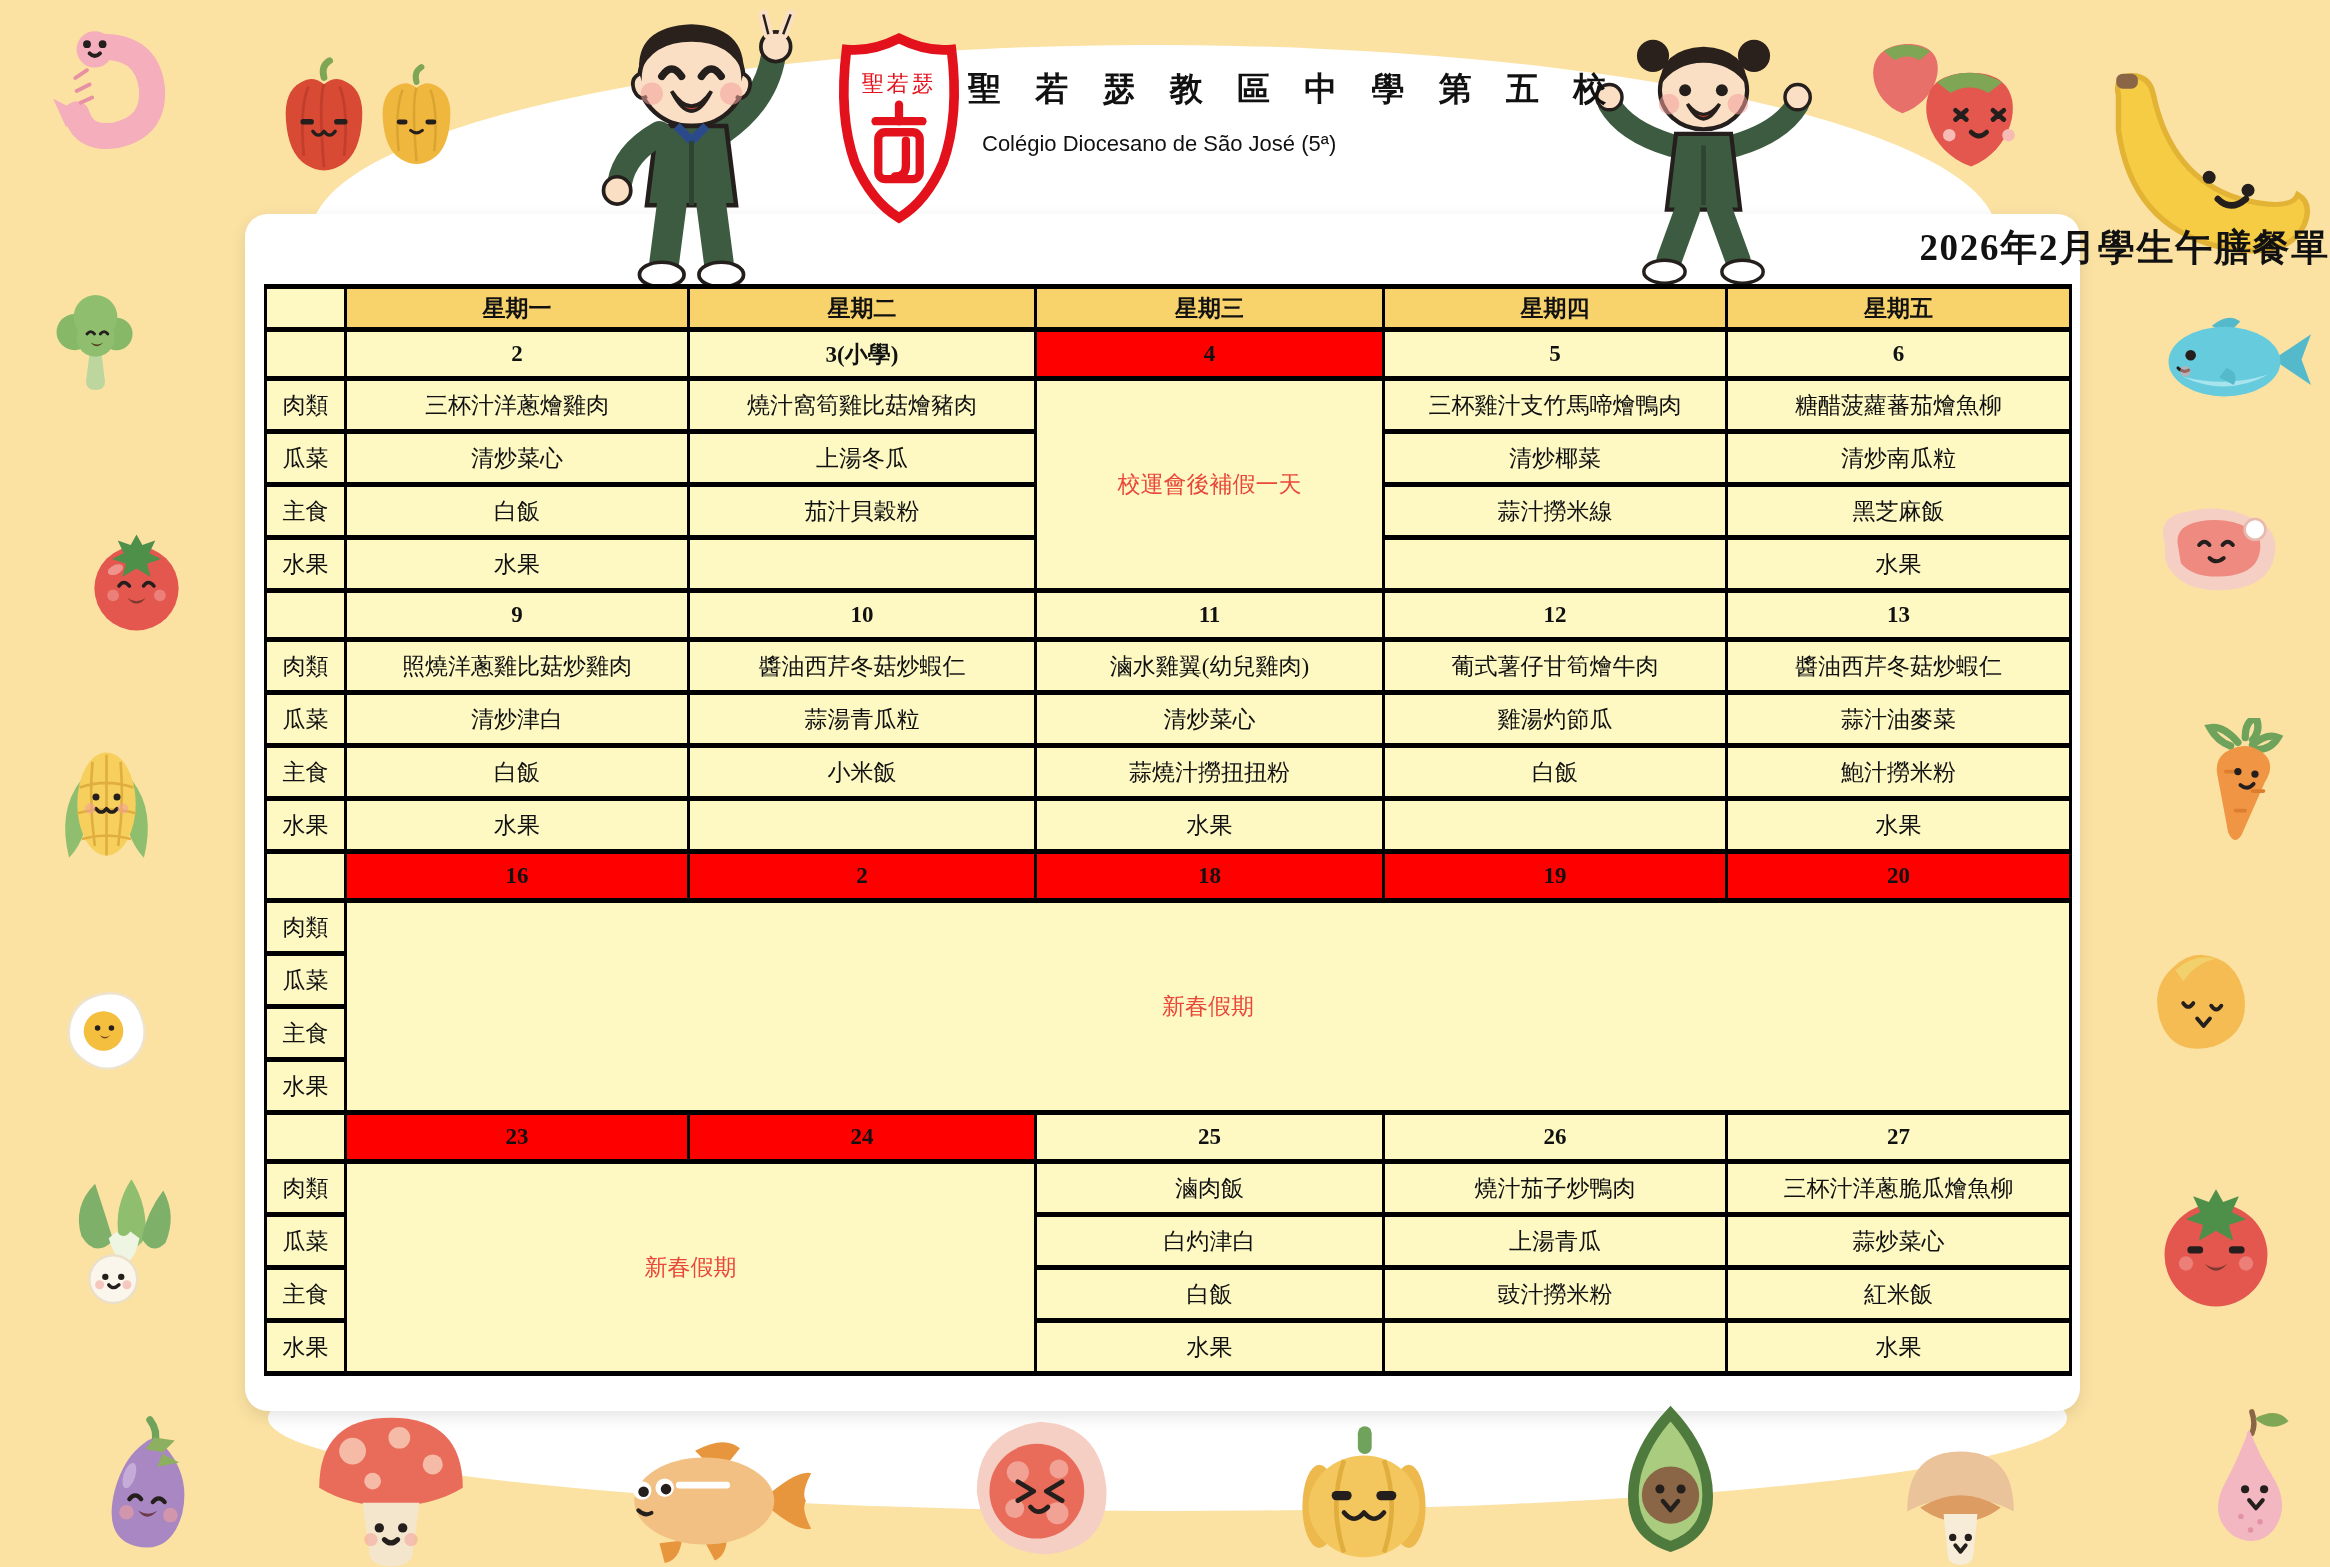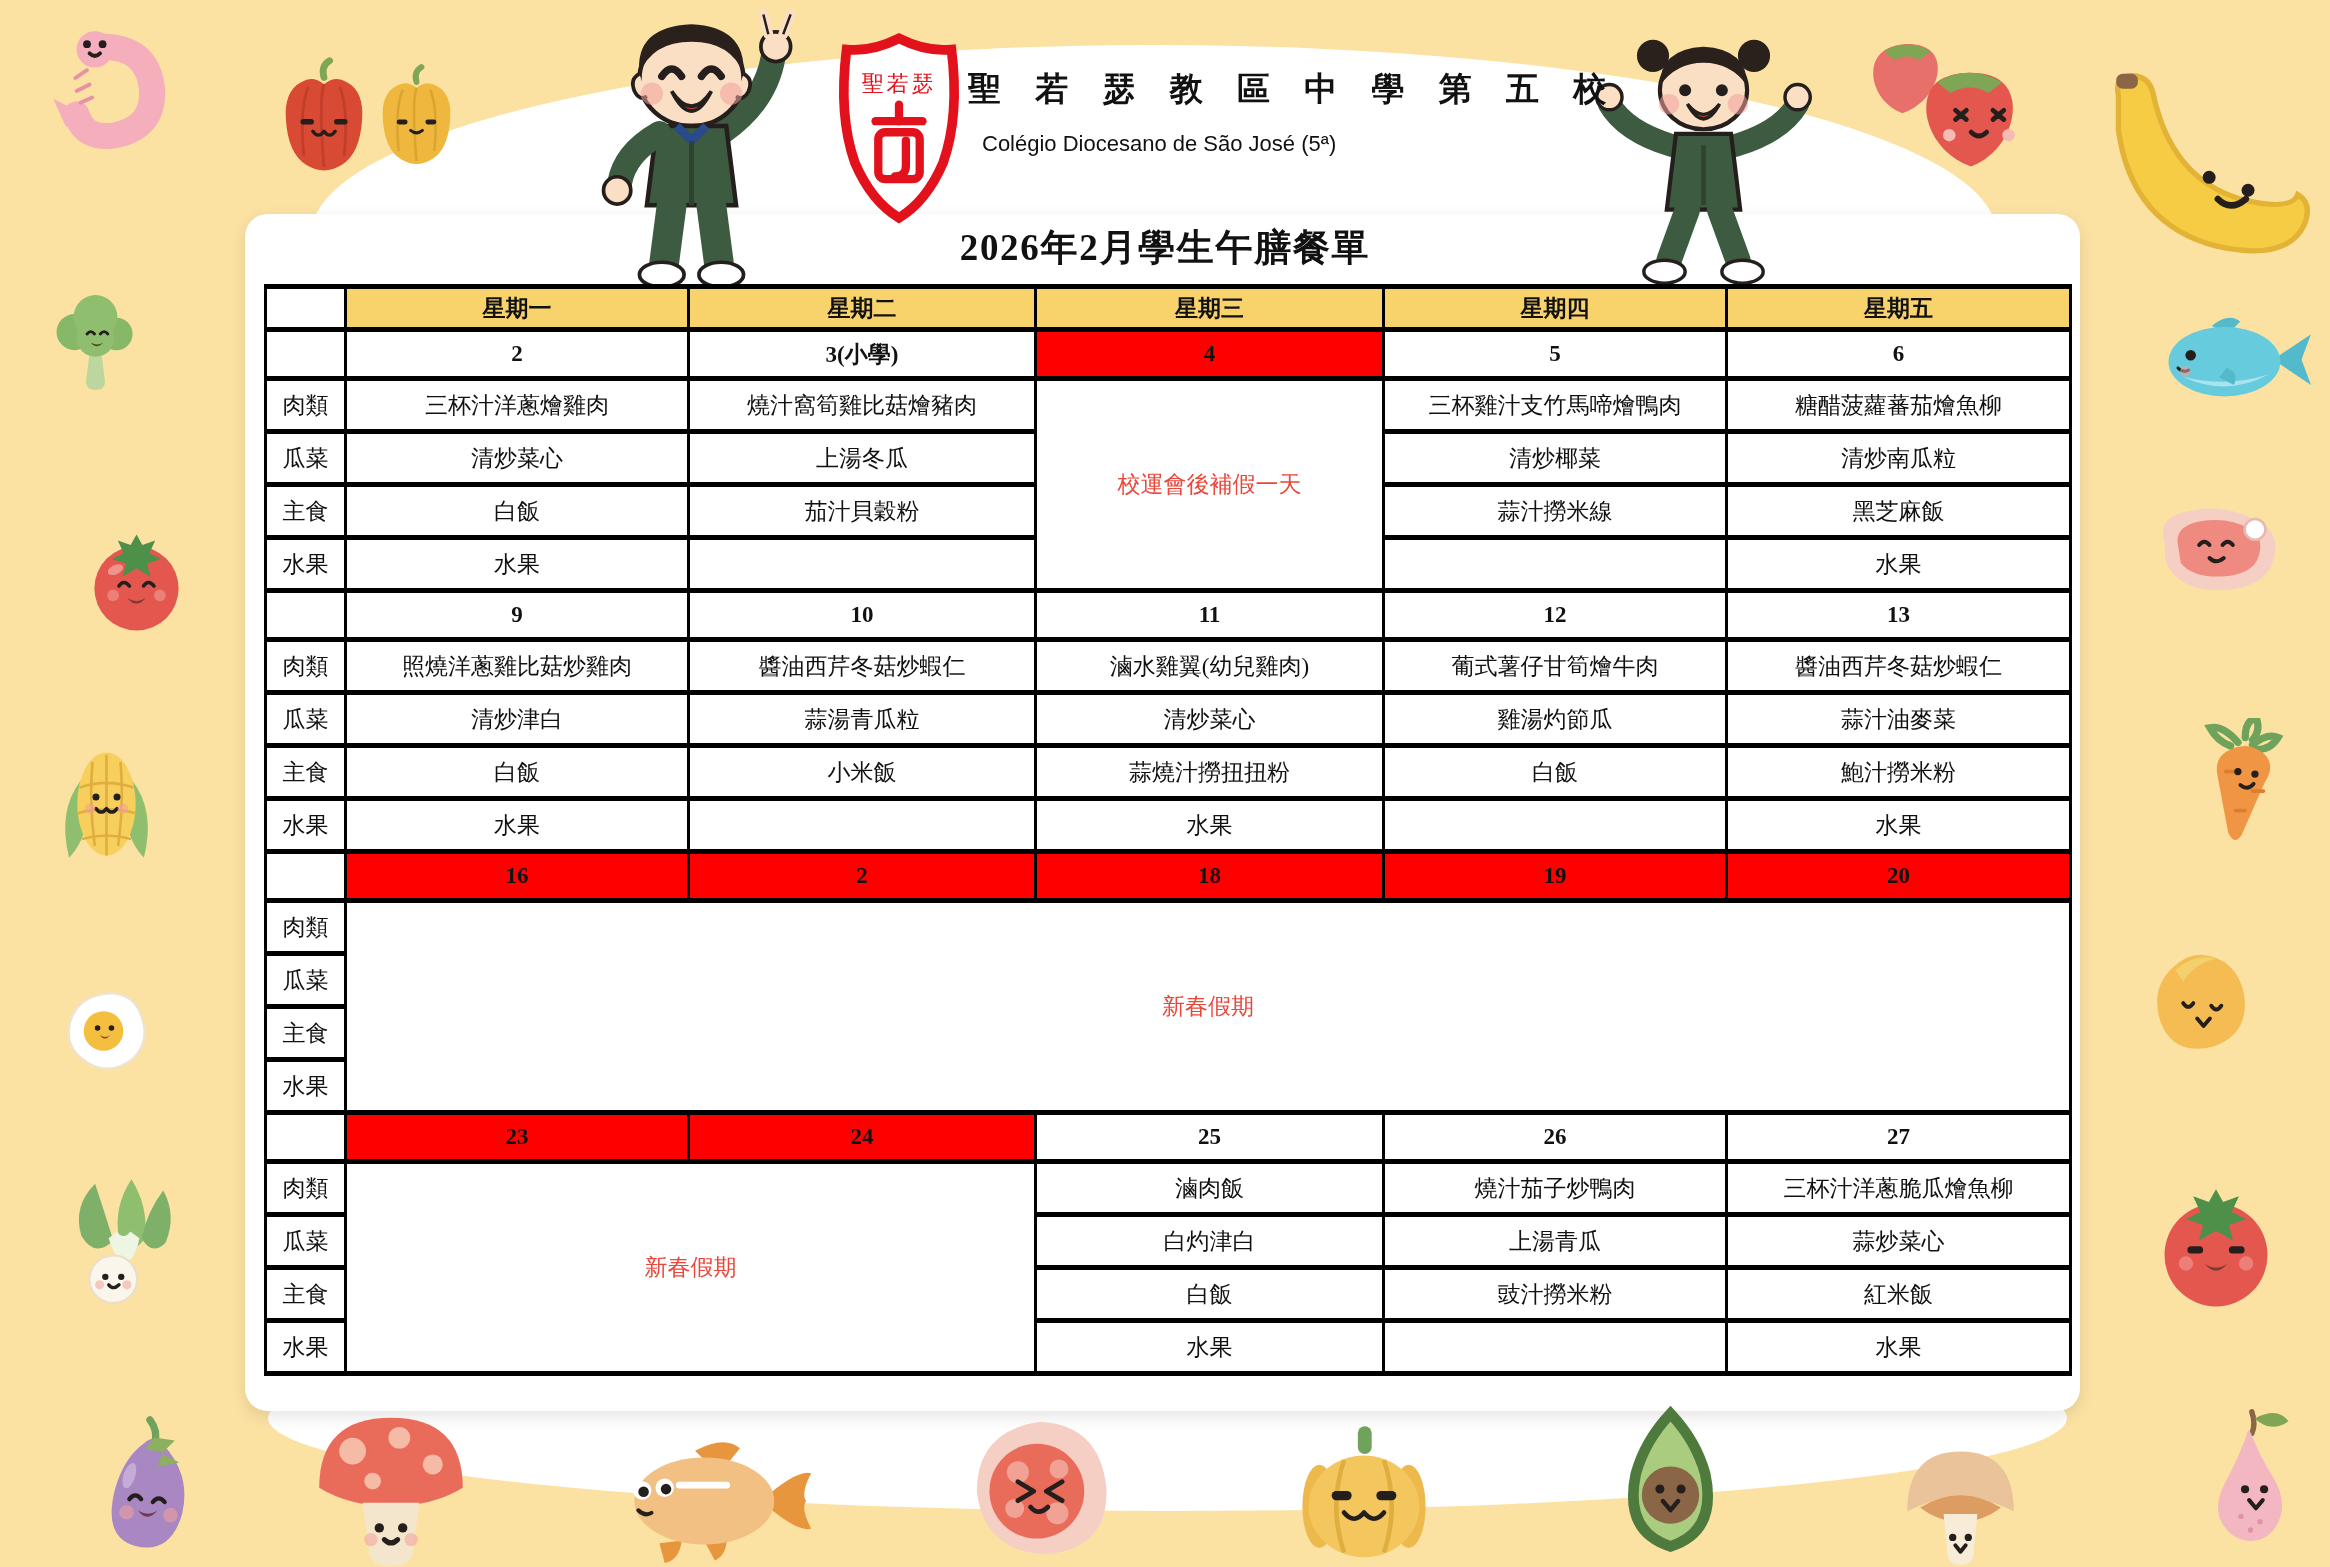--- a/index.html
+++ b/index.html
@@ -26,26 +26,26 @@
   .bl{fill:#F2A09A;opacity:.55}
   .school-name{
     position:absolute;left:968px;top:67px;font-size:33px;font-weight:bold;
     letter-spacing:13px;white-space:nowrap;
   }
   .school-sub{
     position:absolute;left:982px;top:131px;font-size:22px;
     font-family:"Liberation Sans","DejaVu Sans",sans-serif;white-space:nowrap;
   }
   .page-title{
-    position:absolute;left:0;top:223px;width:2330px;text-align:center;
+    position:absolute;left:0;top:223px;width:2330px;text-align:right;
     font-size:37px;font-weight:bold;letter-spacing:1.7px;
   }
   table#menu{
     position:absolute;left:264px;top:284px;border-collapse:collapse;
-    table-layout:fixed;background:#ffffff;
+    table-layout:fixed;background:#fef9c3;
   }
   #menu td{
     border:3.5px solid var(--border);border-top-width:5.2px;border-bottom-width:5.2px;
     text-align:center;vertical-align:middle;font-size:23px;padding:0 3.5px;
     overflow:hidden;white-space:nowrap;
   }
   tr.rh{height:43px} tr.rd{height:49px} tr.rm{height:53px}
   tr.rh td{border-bottom-width:7.8px}
   .dh{background:var(--header-bg);font-weight:bold;font-size:26px;}
   .date{font-weight:bold;font-size:26px;}

